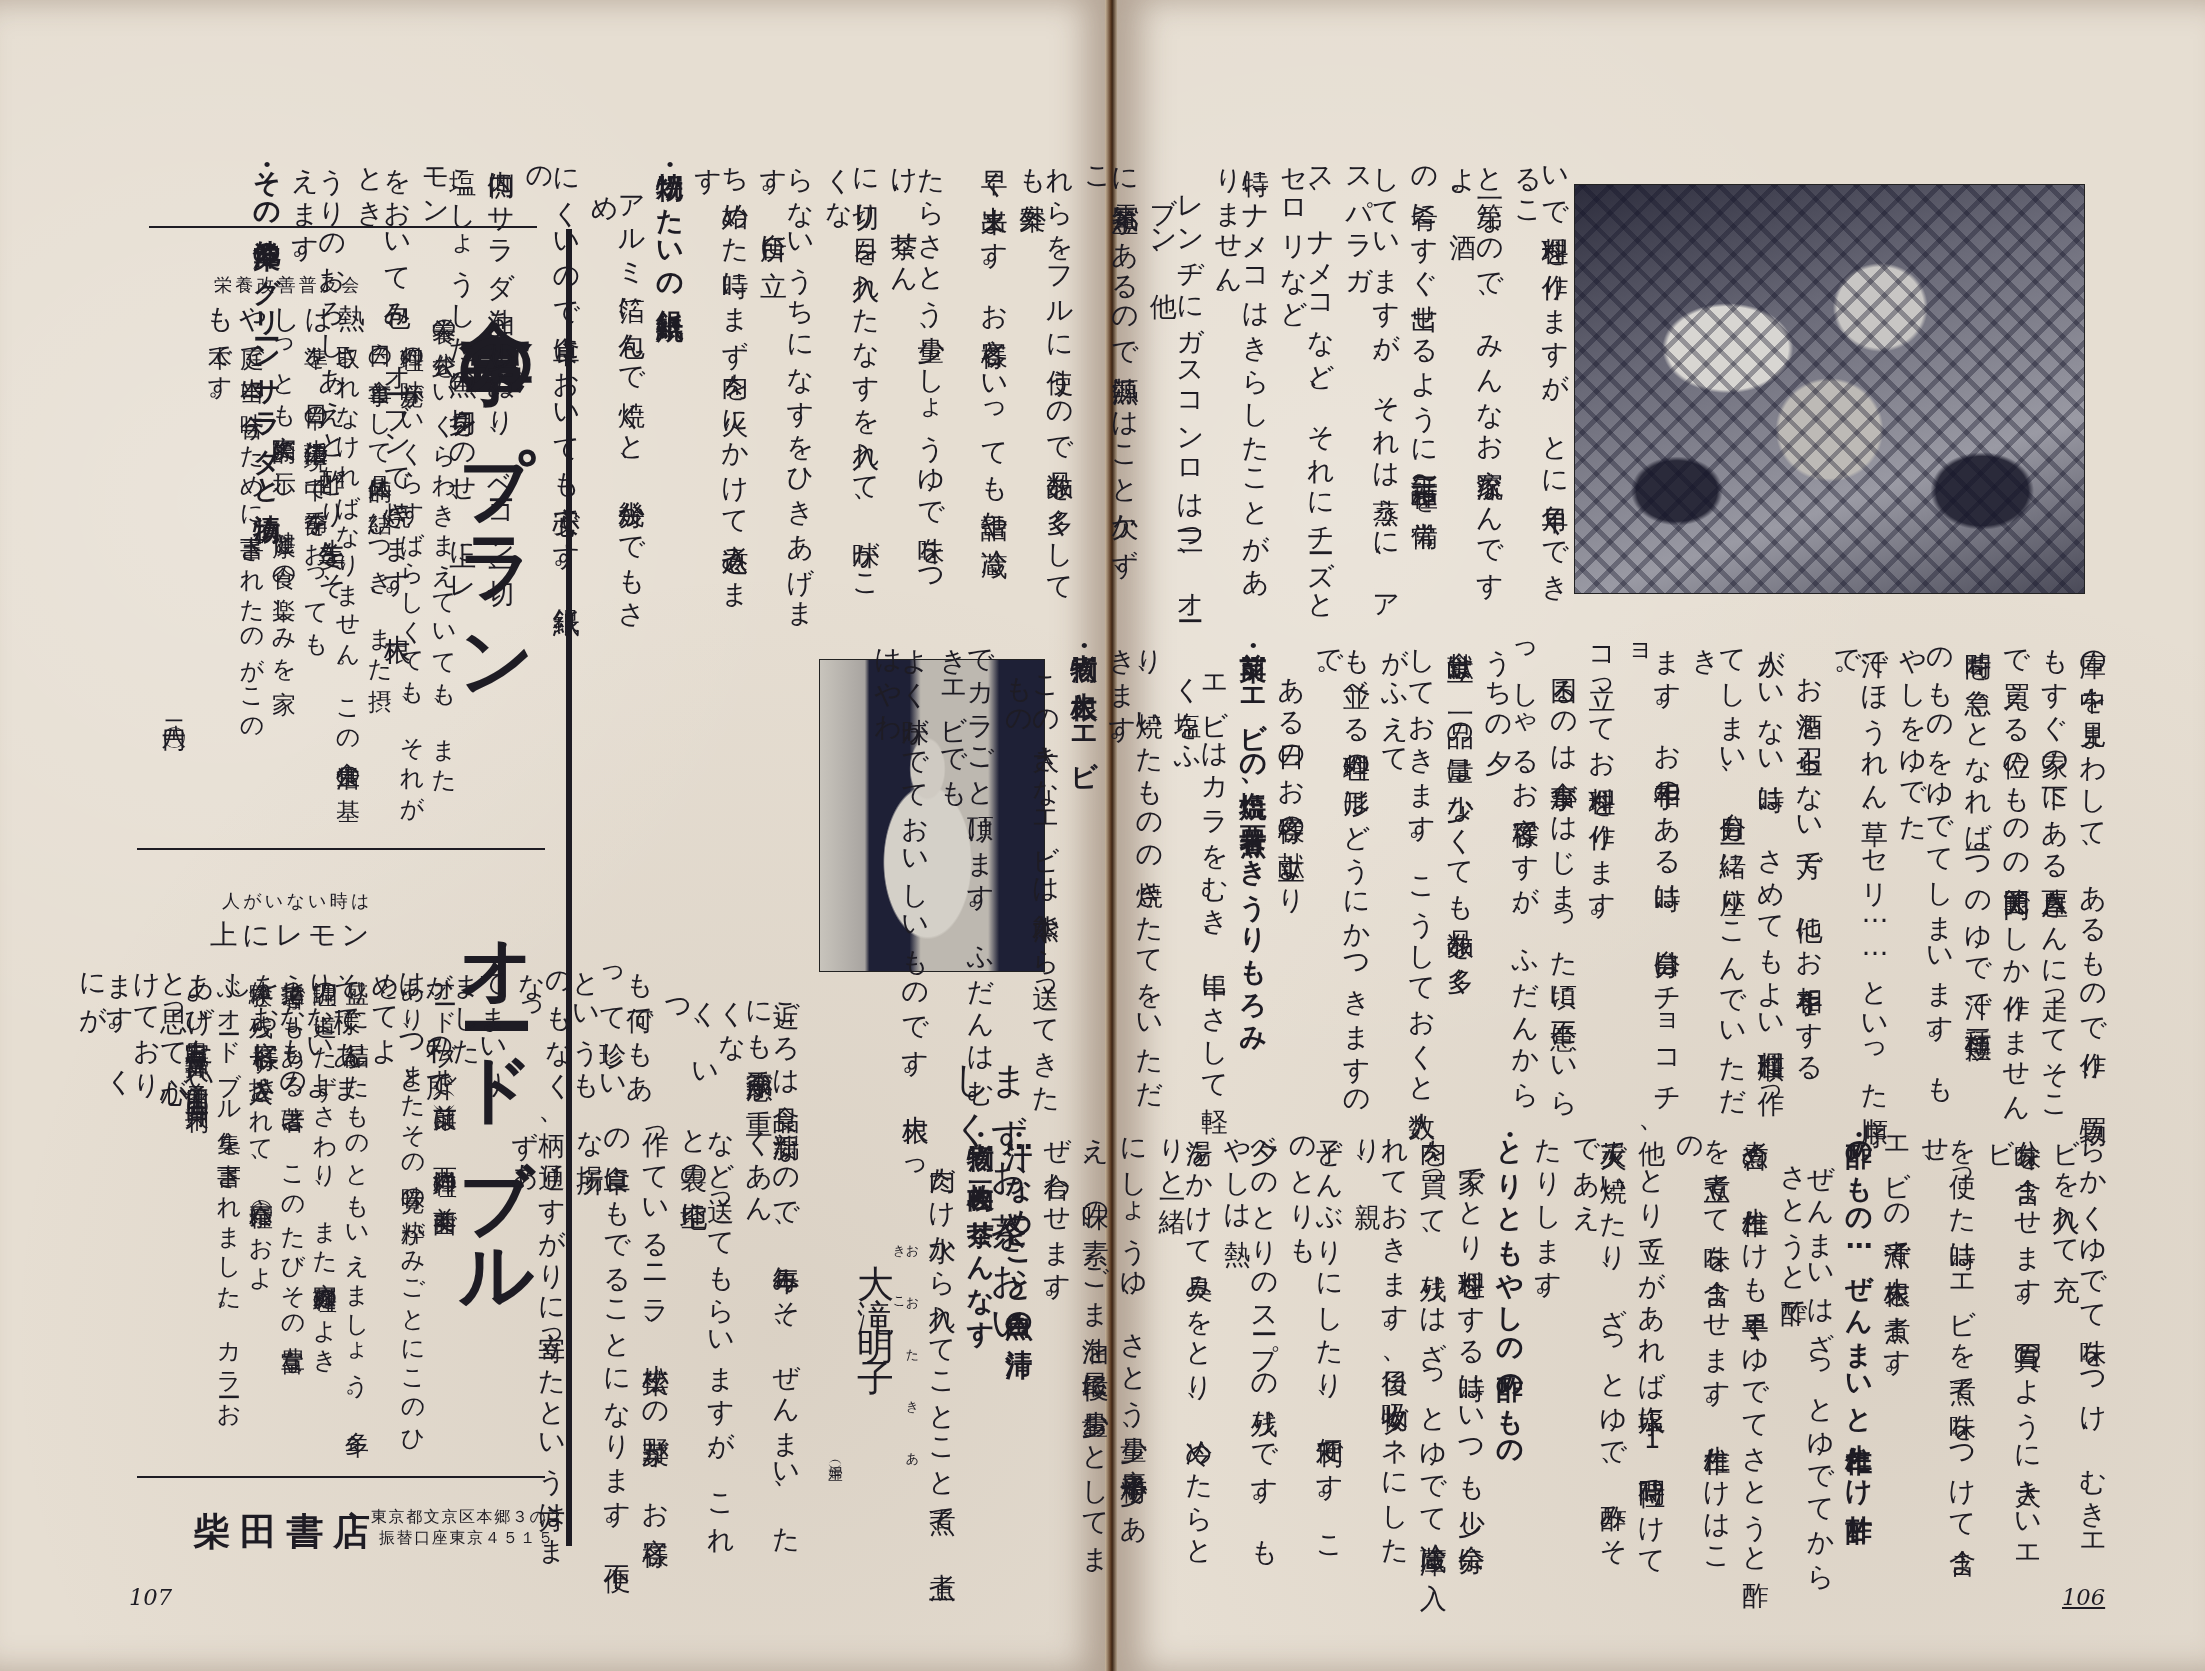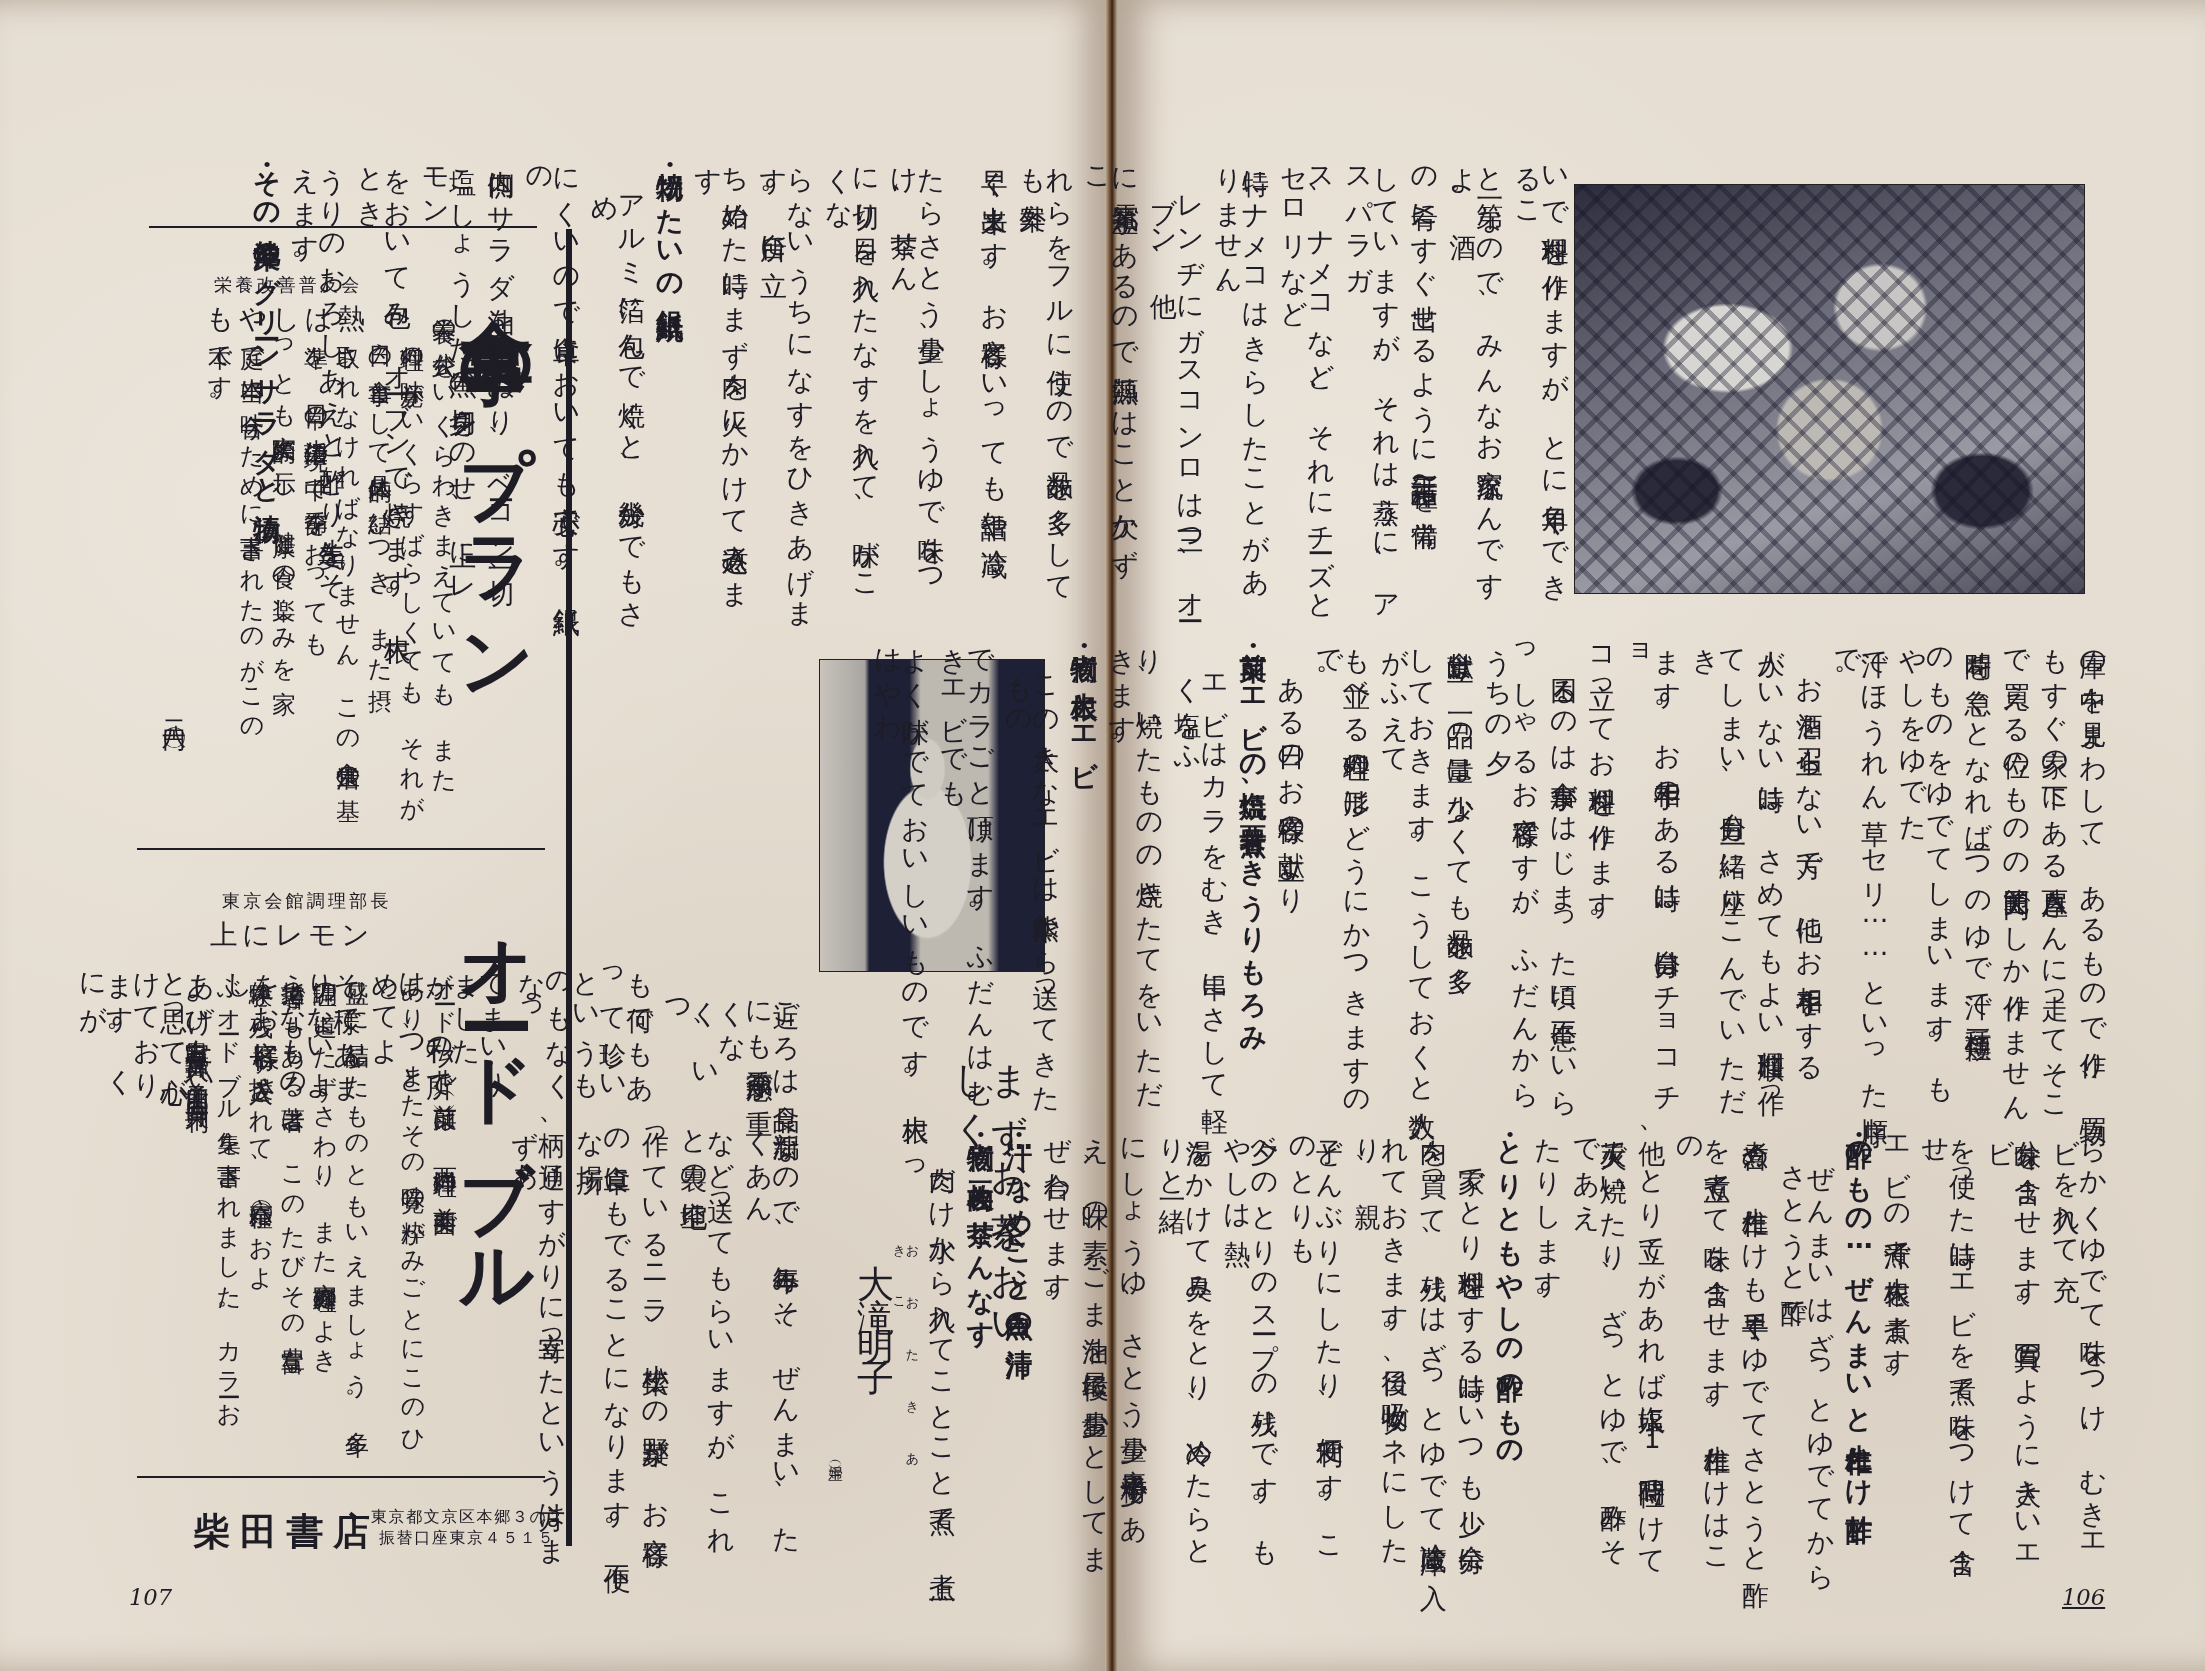--- a/index.html
+++ b/index.html
@@ -85,21 +85,21 @@
     <p style="padding-top:27.5px">準を、日常の生活環境の中で季節をおっても</p>
     <p style="padding-top:27.5px">っとも実際的に示し、健康と食の楽しみを家</p>
     <p style="padding-top:27.5px">庭で本当に味合うために書下されたのがこの</p>
     <p style="padding-top:27.5px">本です。</p>
   </div>
   <div class="ad-org" style="position:absolute; left:214px; top:273px;">栄養改善普及会</div>
   <div class="ad-author" style="position:absolute; left:206px; top:301px;">もやしは熱</div>
   <div class="vcol ad-body" style="left:162px; top:703px; height:121px;">二八〇円</div>
 
   <div class="vcol ad-title" style="left:461px; top:889px; height:566px;">オードブル</div>
-  <div class="ad-org" style="position:absolute; left:222px; top:889px;">東京会館調理部長</div>
+  <div class="ad-org" style="position:absolute; left:222px; top:889px;">人がいない時は</div>
   <div class="ad-author" style="position:absolute; left:210px; top:917px;">上にレモン</div>
   <div class="vcol ad-body" style="left:162px; top:962px; height:493px; width:295px;">
     <p>オードブル（前菜）は、西洋料理の前奏曲で</p>
     <p>あり、またその味覚の粋がみごとにこのひと</p>
     <p>盛りに結晶したものともいえましょう。多年</p>
     <p>調理の道にたずさわり、また家庭料理のよき</p>
     <p>指導者でもある著者は、このたびその豊富な</p>
     <p>体験を残らず投入されて、六〇〇余種におよ</p>
     <p>ぶオードブル集を書下されました。カラーお</p>
     <p>よび白黒写真豊富挿入。予価四五〇円（四月末刊）</p>

